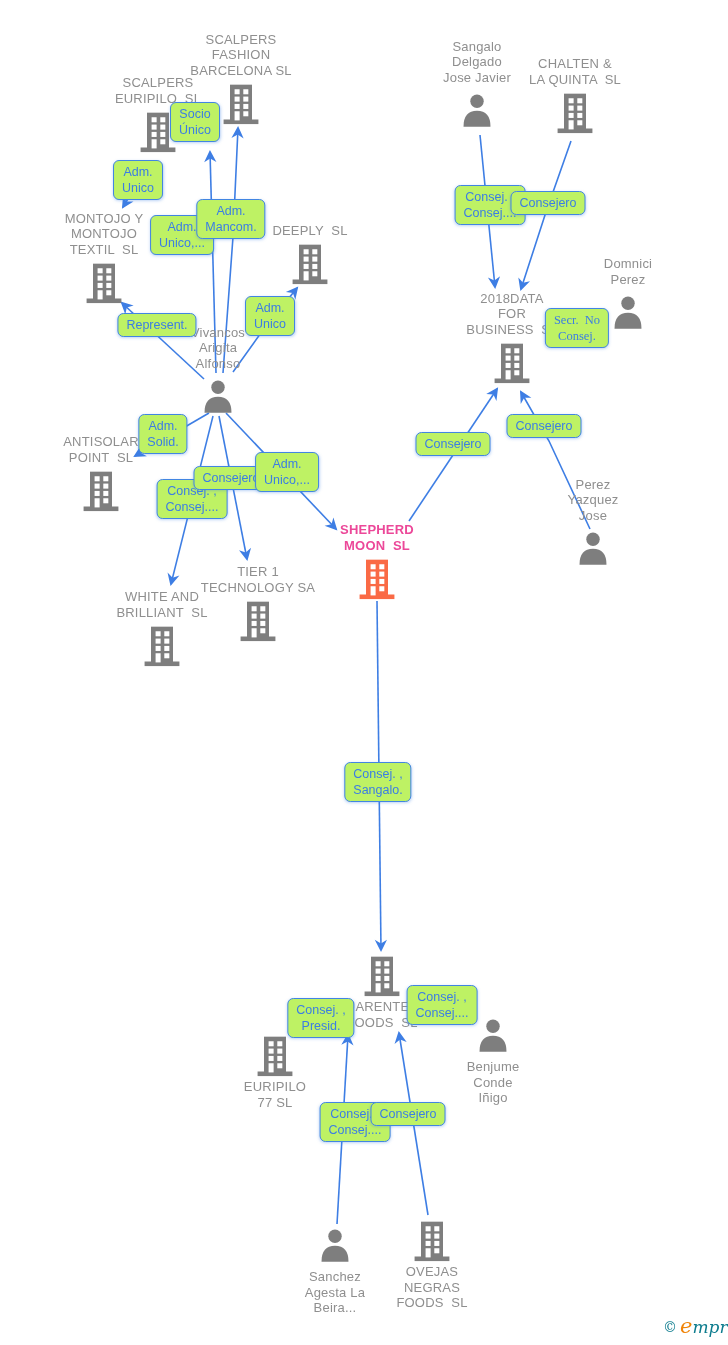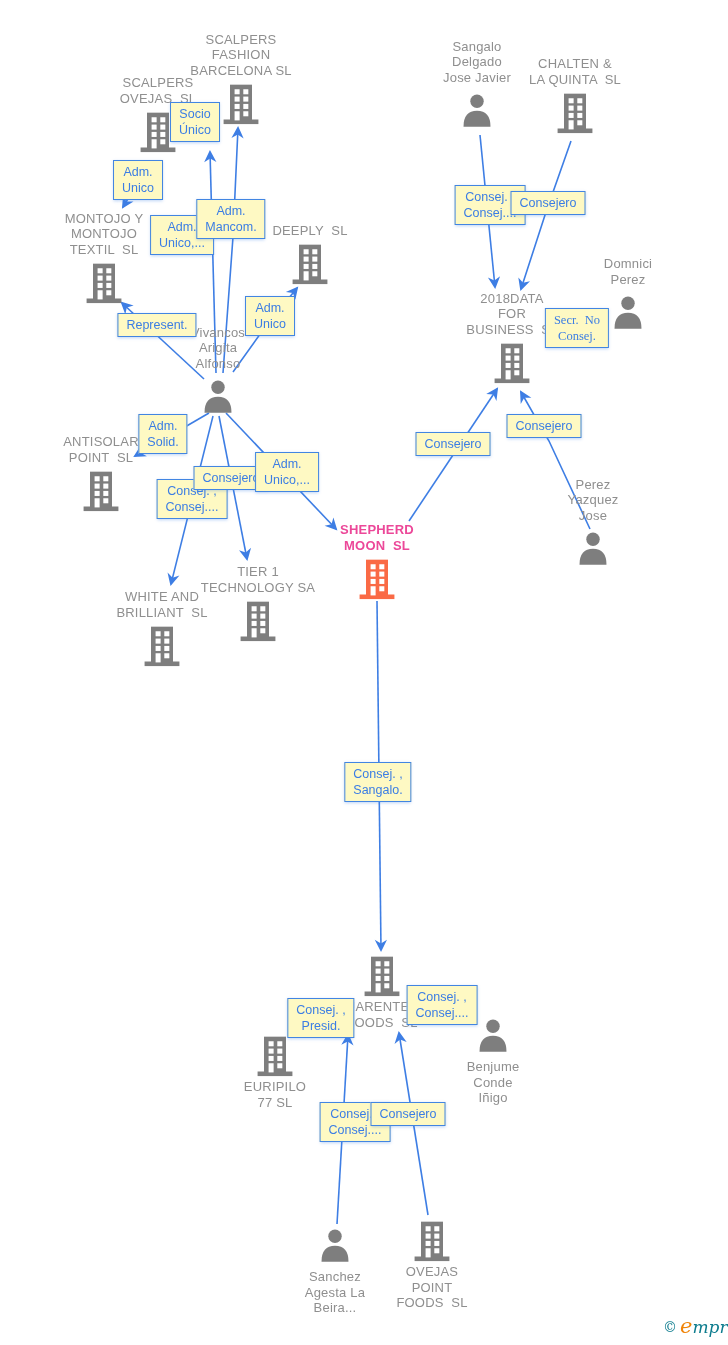--- a/index.html
+++ b/index.html
@@ -15,21 +15,21 @@
   .node .icon svg{display:block;}
   .node.highlighted{color:#fa6a45;}
   .node .label{position:absolute;left:-80px;width:160px;text-align:center;
     font-size:13px;line-height:15.5px;color:#8f8f8f;letter-spacing:.2px;}
   .node .label .line{display:block;white-space:pre;}
   .node .label.above{bottom:25px;}
   .node .label.below{top:24px;}
   .node.highlighted .label{color:#ec4899;font-weight:bold;}
   
   .edge-label{position:absolute;transform:translate(-50%,-50%);
-    background:#fef9c3;border:1.5px solid #4285e2;border-radius:0;
+    background:#bef264;border:1.5px solid #4285e2;border-radius:6px;
     padding:3px 8px;color:#3b7de4;font-size:12.5px;line-height:16px;
     text-align:center;box-shadow:0 1px 3px rgba(66,133,228,.35);
     pointer-events:auto;white-space:pre;}
   .edge-label .line{display:block;white-space:pre;}
   
   .logo{position:absolute;right:6px;bottom:7px;pointer-events:auto;
     font-family:"DejaVu Serif", serif;font-style:italic;font-size:17px;color:#0d7c8e;}
   .logo .c{font-style:normal;font-size:14px;margin-right:3px;vertical-align:1px;}
   .logo .e{color:#f08408;font-size:21px;}
 </style>
@@ -94,21 +94,21 @@
             <rect x="17" y="17" width="5.5" height="5.5" fill="#fff"></rect>
             <rect x="26.5" y="17" width="5.5" height="5.5" fill="#fff"></rect>
             <rect x="17" y="25" width="5.5" height="5.5" fill="#fff"></rect>
             <rect x="26.5" y="25" width="5.5" height="5.5" fill="#fff"></rect>
             <rect x="17" y="33" width="5.5" height="10" fill="#fff"></rect>
             <rect x="26.5" y="33" width="5.5" height="5.5" fill="#fff"></rect>
           </svg>
         </div>
         <div class="label above">
           <span class="line">SCALPERS</span>
-          <span class="line">OVEJAS  SL</span>
+          <span class="line">EURIPILO  SL</span>
         </div>
       </div>
       <div class="node company" style="left: 104px; top: 282px;">
         <div class="icon">
           <svg viewBox="0 0 48 48" width="46" height="44" xmlns="http://www.w3.org/2000/svg">
             <rect x="5" y="42" width="38" height="5" fill="currentColor"></rect>
             <rect x="12" y="4" width="24" height="39" fill="currentColor"></rect>
             <rect x="17" y="9" width="5.5" height="5.5" fill="#fff"></rect>
             <rect x="26.5" y="9" width="5.5" height="5.5" fill="#fff"></rect>
             <rect x="17" y="17" width="5.5" height="5.5" fill="#fff"></rect>
@@ -315,21 +315,21 @@
             <rect x="17" y="17" width="5.5" height="5.5" fill="#fff"></rect>
             <rect x="26.5" y="17" width="5.5" height="5.5" fill="#fff"></rect>
             <rect x="17" y="25" width="5.5" height="5.5" fill="#fff"></rect>
             <rect x="26.5" y="25" width="5.5" height="5.5" fill="#fff"></rect>
             <rect x="17" y="33" width="5.5" height="10" fill="#fff"></rect>
             <rect x="26.5" y="33" width="5.5" height="5.5" fill="#fff"></rect>
           </svg>
         </div>
         <div class="label below">
           <span class="line">OVEJAS</span>
-          <span class="line">POINT</span>
+          <span class="line">NEGRAS</span>
           <span class="line">FOODS  SL</span>
         </div>
       </div>
       <div class="node person" style="left: 477px; top: 110px;">
         <div class="icon">
           <svg viewBox="0 0 48 48" width="40" height="38" xmlns="http://www.w3.org/2000/svg">
             <circle cx="24" cy="13" r="8.5" fill="currentColor"></circle>
             <path d="M7 45 Q7 25 24 25 Q41 25 41 45 Z" fill="currentColor"></path>
           </svg>
         </div>

